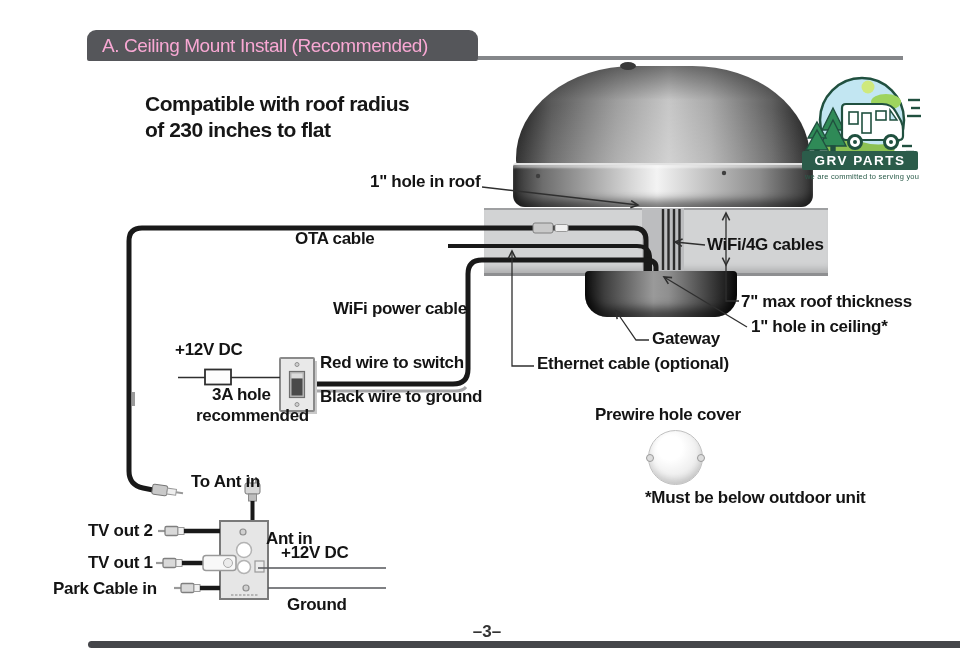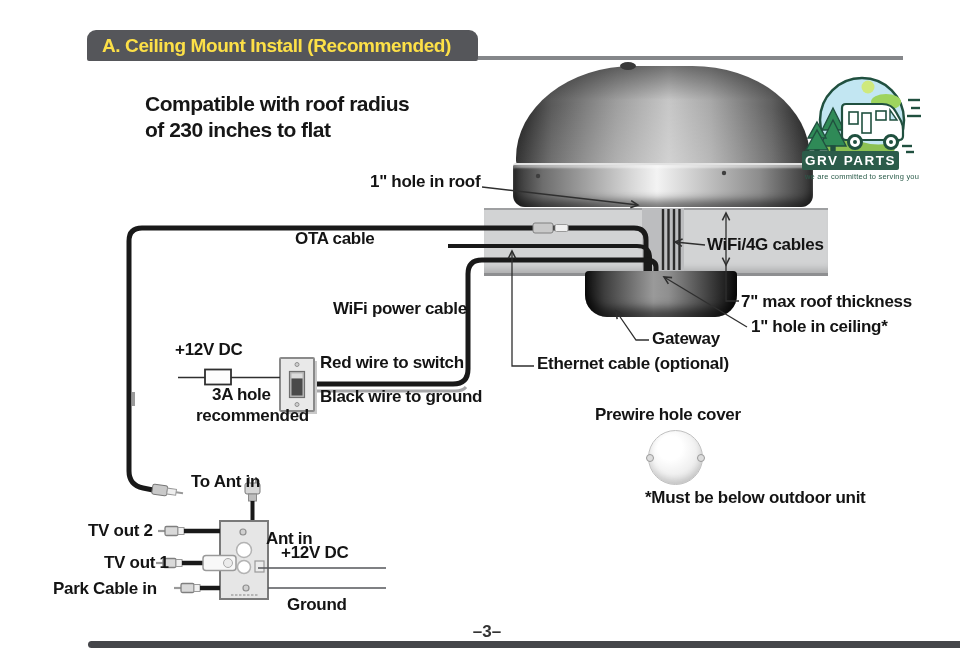--- a/index.html
+++ b/index.html
@@ -1,21 +1,21 @@
 <!DOCTYPE html>
 <html><head>
 <meta charset="utf-8">
 <style>
   html,body{margin:0;padding:0;background:#fff;}
   .page{position:relative;width:960px;height:649px;background:#ffffff;overflow:hidden;
         font-family:"Liberation Sans",sans-serif;}
   
   .title-tab{position:absolute;left:87px;top:30px;width:391px;height:31px;background:#55565a;
              border-radius:9px 9px 2px 2px;z-index:4;}
-  .title-tab .t{color:#fde047;font-weight:700;font-size:19px;line-height:31px;padding-left:15px;
+  .title-tab .t{color:#f9a8d4;font-weight:400;font-size:19px;line-height:31px;padding-left:15px;
                 letter-spacing:-0.4px;white-space:nowrap;}
   .title-rule{position:absolute;left:478px;top:56px;width:425px;height:4px;background:#85878a;z-index:3;}
   
   .note{position:absolute;font-weight:700;font-size:21px;color:#161616;letter-spacing:-0.5px;
         white-space:nowrap;z-index:6;}
   
   .lb{position:absolute;font-weight:700;font-size:17px;color:#141414;letter-spacing:-0.3px;
       white-space:nowrap;z-index:6;line-height:1.05;}
   .pageno{position:absolute;left:432px;top:622px;width:110px;text-align:center;font-weight:700;
           font-size:17px;color:#333;z-index:6;}
@@ -45,21 +45,21 @@
   
   .disc{position:absolute;left:648px;top:430px;width:53px;height:53px;border-radius:50%;z-index:2;
     background:radial-gradient(circle at 40% 32%,#ffffff 25%,#f0f0f0 55%,#d5d5d5 90%,#c7c7c7 100%);
     border:1px solid #c0c0c0;box-shadow:inset 0 -4px 6px rgba(0,0,0,.12);}
   .disc .scr{position:absolute;top:23px;width:6px;height:6px;border-radius:50%;background:#ddd;
     border:1px solid #9a9a9a;}
   
   .botbar{position:absolute;left:88px;right:0;top:641px;height:7px;background:#45464a;
     border-radius:4px 0 0 4px;z-index:2;}
   
-  .logo-banner{position:absolute;left:802px;top:151px;width:97px;height:19px;background:#2b5c4a;
+  .logo-banner{position:absolute;left:802px;top:151px;width:116px;height:19px;background:#2b5c4a;
     border-radius:2px;z-index:6;text-align:center;}
   .logo-banner .t{color:#fff;font-weight:700;font-size:13.5px;line-height:19px;letter-spacing:1.5px;}
   .logo-tag{position:absolute;left:790px;top:172px;width:144px;text-align:center;font-weight:400;
     font-size:7.5px;color:#2b5c4a;z-index:6;letter-spacing:0.2px;}
   .overlay{position:absolute;left:0;top:0;z-index:5;}
   .logo-svg{position:absolute;left:796px;top:66px;z-index:2;}
 </style>
 </head>
 <body>
 
@@ -239,19 +239,19 @@
   <div class="lb" style="left:175px;top:341px;">+12V DC</div>
   <div class="lb" style="left:320px;top:354px;">Red wire to switch</div>
   <div class="lb" style="left:212px;top:386px;">3A hole</div>
   <div class="lb" style="left:320px;top:388px;text-align:center;">Black wire to ground</div>
   <div class="lb" style="left:156px;top:407px;margin-left:40px;">recommended</div>
   <div class="lb" style="left:595px;top:406px;">Prewire hole cover</div>
   <div class="lb" style="left:645px;top:489px;">*Must be below outdoor unit</div>
   <div class="lb" style="left:143px;top:473px;margin-left:48px;">To Ant in</div>
   <div class="lb" style="left:266px;top:494px;margin-top:36px;">Ant in</div>
   <div class="lb" style="left:88px;top:522px;">TV out 2</div>
-  <div class="lb" style="left:88px;top:554px;margin-left:16px;">TV out 1</div>
+  <div class="lb" style="left:88px;top:554px;">TV out 1</div>
   <div class="lb" style="left:53px;top:580px;text-align:center;">Park Cable in</div>
   <div class="lb" style="left:281px;top:544px;">+12V DC</div>
   <div class="lb" style="left:287px;top:596px;">Ground</div>
 
   <div class="pageno">–3–</div>
 </div>
 
 </body></html>

